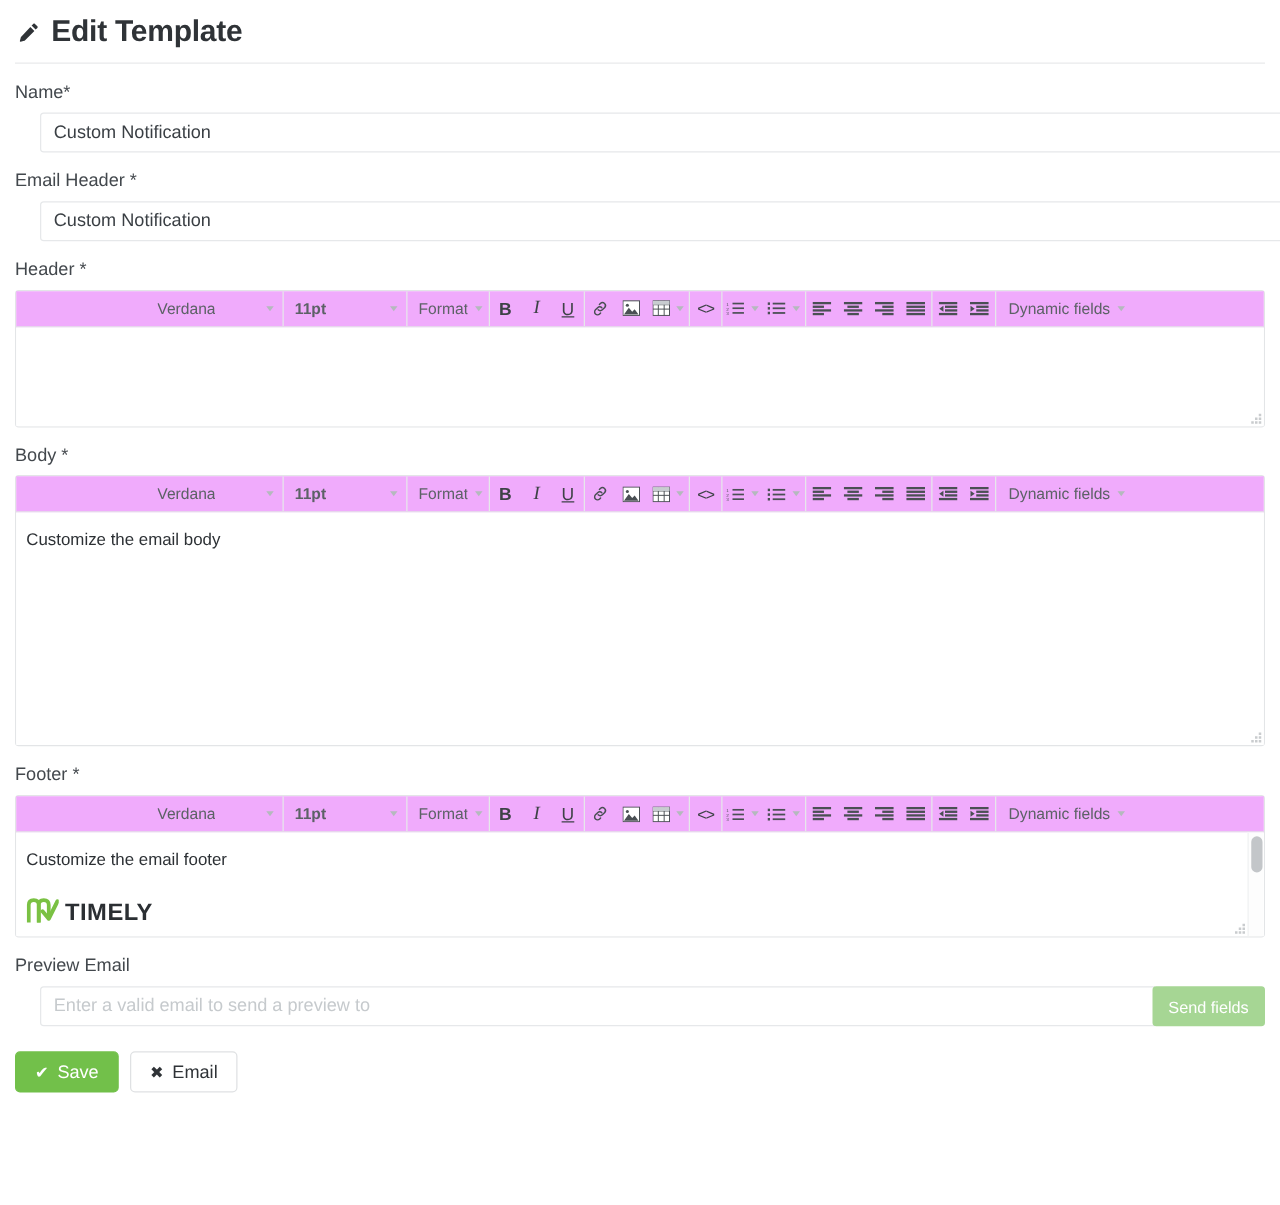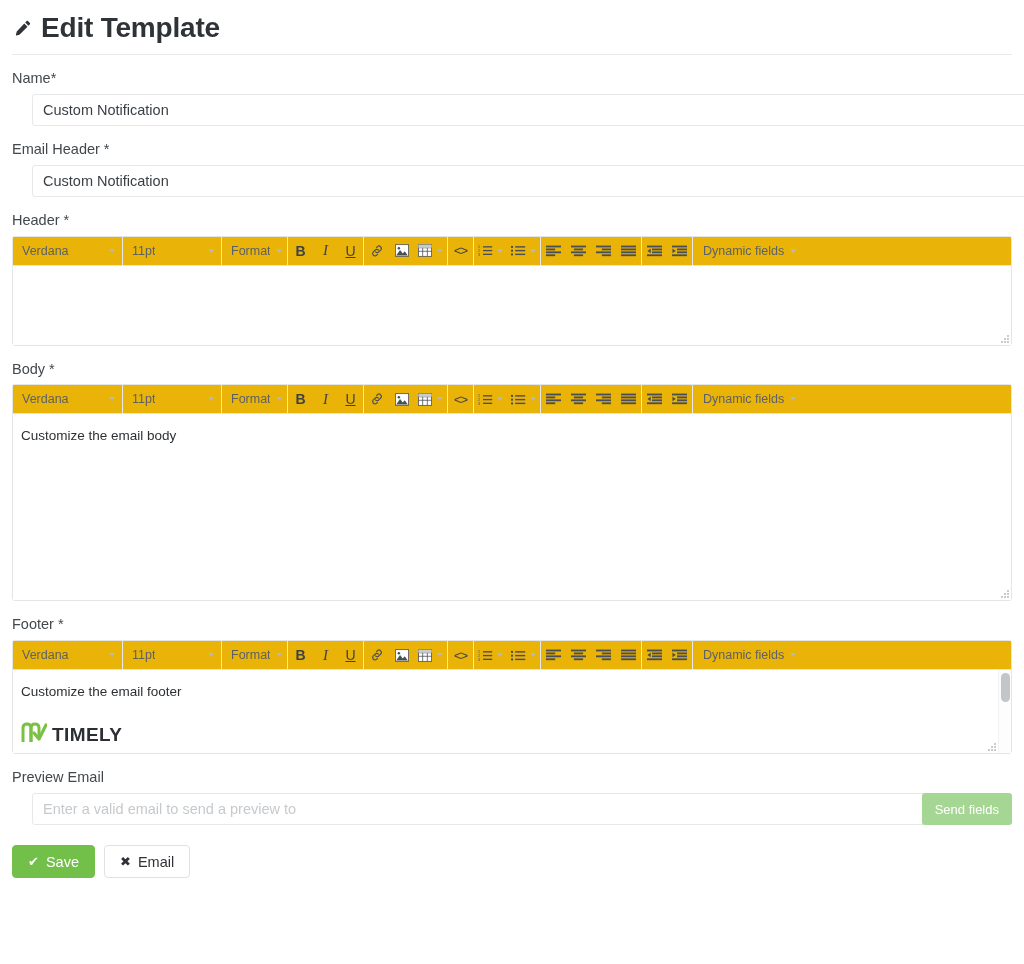--- a/index.html
+++ b/index.html
@@ -29,21 +29,21 @@
     margin-bottom: 14px;
   }
   .page-header .pencil {
     display: inline-block;
     width: 18px;
     height: 18px;
     flex: 0 0 auto;
     color: #2f3337;
   }
   .page-title {
-    font-size: 28px;
+    font-size: 24px;
     font-weight: bold;
     letter-spacing: -0.2px;
     color: #2f3337;
     line-height: 1;
   }
 
   
   .field { margin-bottom: 14px; }
   .field-label {
     font-size: 14.5px;
@@ -73,22 +73,23 @@
     border: 1px solid #e3e5e7;
     border-radius: 3px;
     background: #fff;
     position: relative;
   }
   .toolbar {
     display: flex;
     align-items: stretch;
     height: 29px;
     border-bottom: 1px solid #e3e5e7;
-    background: #eab308;
+    background: #f0abfc;
     overflow: hidden;
+    justify-content: center;
   }
   .tb-group {
     display: flex;
     align-items: center;
     border-right: 1px solid #e6e8ea;
     height: 100%;
   }
   .tb-group:last-child { border-right: none; }
 
   .tb-select {
@@ -96,21 +97,21 @@
     align-items: center;
     justify-content: space-between;
     height: 100%;
     padding: 0 7px 0 9px;
     font-size: 12.5px;
     color: #5c6166;
     cursor: default;
     white-space: nowrap;
   }
   .tb-select.w-font { width: 109px; }
-  .tb-select.w-size { width: 98px; }
+  .tb-select.w-size { width: 98px; font-weight: bold; }
   .tb-select.w-fmt  { width: 65px; padding-right: 5px; }
   .tb-select.w-dyn  { padding-left: 10px; }
   .tb-select .lbl { overflow: hidden; }
   .caret {
     width: 0; height: 0;
     border-left: 3.5px solid transparent;
     border-right: 3.5px solid transparent;
     border-top: 4px solid #b4b9bd;
     margin-left: 6px;
     flex: 0 0 auto;

